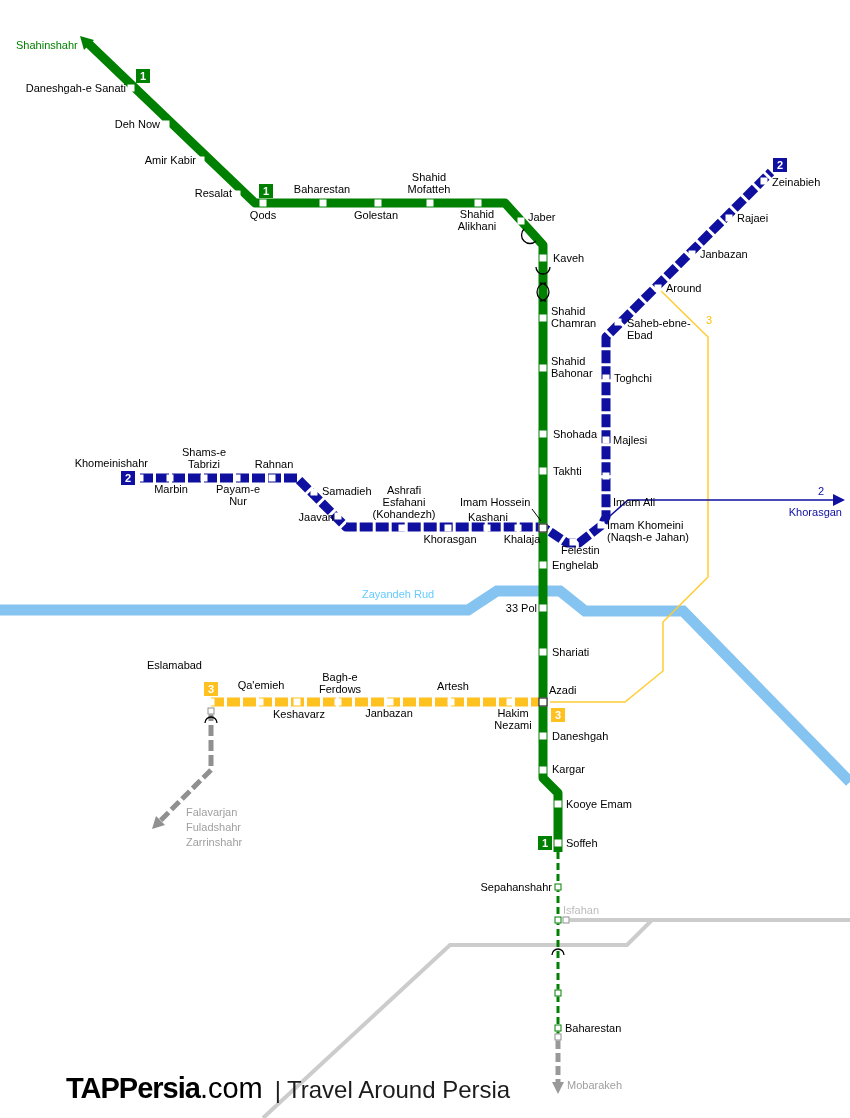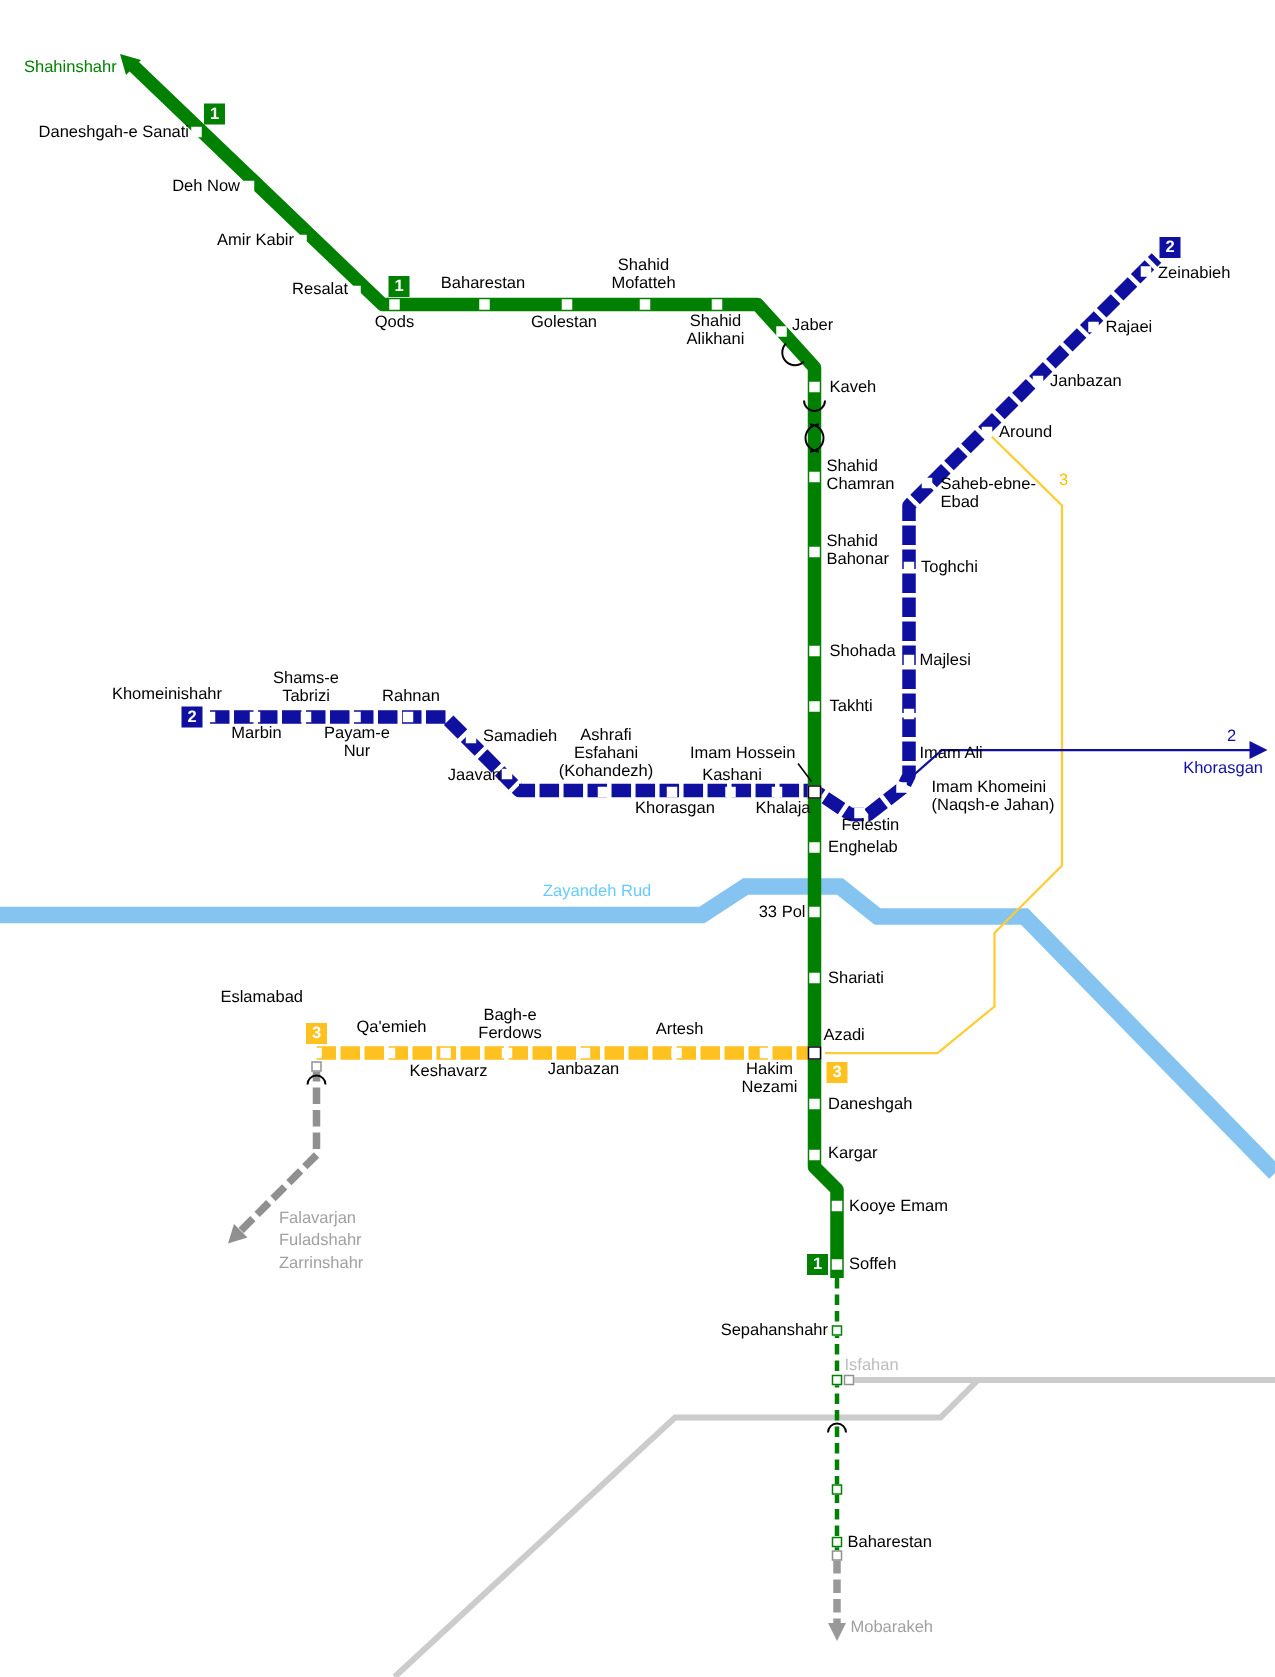--- a/index.html
+++ b/index.html
@@ -181,21 +181,21 @@
   <div class="lbl c" style="left:274px;top:458px">Rahnan</div>
   <div class="lbl" style="left:322px;top:485px">Samadieh</div>
   <div class="lbl r" style="left:334px;top:511px">Jaavan</div>
   <div class="lbl c" style="left:404px;top:484px">Ashrafi
 Esfahani
 (Kohandezh)</div>
   <div class="lbl c" style="left:450px;top:533px">Khorasgan</div>
   <div class="lbl c" style="left:488px;top:511px">Kashani</div>
   <div class="lbl c" style="left:522px;top:533px">Khalaja</div>
   <div class="lbl" style="left:561px;top:544px">Felestin</div>
-  <div class="lbl" style="left:621px;top:519px">Imam Khomeini
+  <div class="lbl" style="left:607px;top:519px">Imam Khomeini
 (Naqsh-e Jahan)</div>
   <div class="lbl" style="left:613px;top:496px">Imam Ali</div>
   <div class="lbl" style="left:613px;top:434px">Majlesi</div>
   <div class="lbl" style="left:614px;top:372px">Toghchi</div>
   <div class="lbl" style="left:627px;top:317px">Saheb-ebne-
 Ebad</div>
   <div class="lbl" style="left:666px;top:282px">Around</div>
   <div class="lbl" style="left:700px;top:248px">Janbazan</div>
   <div class="lbl" style="left:737px;top:212px">Rajaei</div>
   <div class="lbl" style="left:772px;top:176px">Zeinabieh</div>
@@ -212,14 +212,17 @@
   <div class="lbl c" style="left:513px;top:707px">Hakim
 Nezami</div>
   <div class="lbl yel" style="left:706px;top:314px">3</div>
 
   <div class="lbl riv" style="left:362px;top:588px">Zayandeh Rud</div>
   <div class="lbl lgray" style="left:563px;top:904px">Isfahan</div>
   <div class="lbl gray" style="left:186px;top:806px">Falavarjan</div>
   <div class="lbl gray" style="left:186px;top:821px">Fuladshahr</div>
   <div class="lbl gray" style="left:186px;top:836px">Zarrinshahr</div>
 
+  <div id="brand">
+    <span class="bn">TAPPersia</span><span class="bt">.com</span><span class="tg">|</span><span class="tg" style="margin-left:6px">Travel Around Persia</span>
+  </div>
 
 </div>
 
 </body></html>

